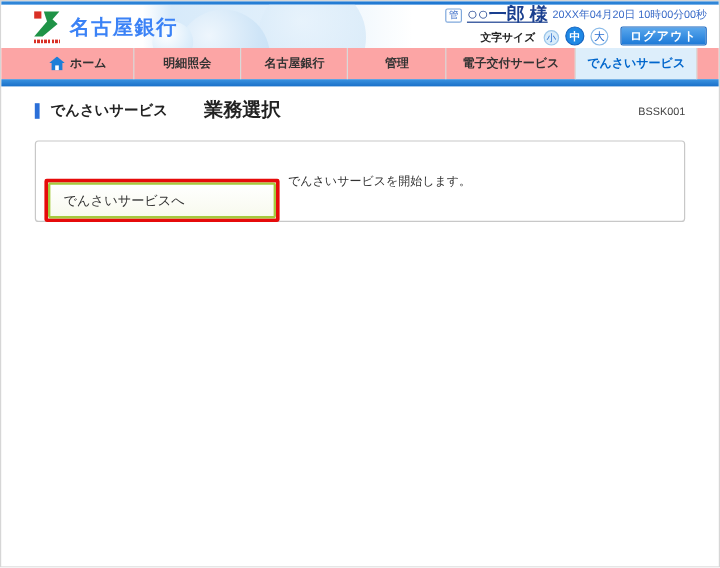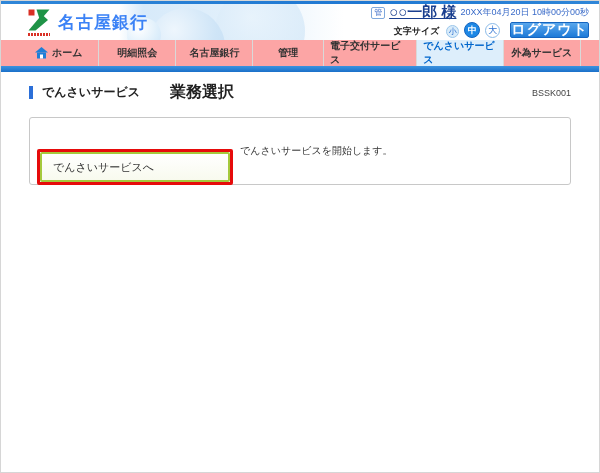--- a/index.html
+++ b/index.html
@@ -75,21 +75,21 @@
   }
   .size-btn.small { width: 13px; height: 13px; font-size: 8px; background: #d9ecfa; border: 1px solid #9cc6ea; color: #2b6fd0; }
   .size-btn.medium { width: 16px; height: 16px; font-size: 9px; background: #1e88e5; border: 1px solid #1565c0; color: #fff; font-weight: bold; }
   .size-btn.large { width: 15px; height: 15px; font-size: 9px; background: #ffffff; border: 1px solid #8abae8; color: #2b6fd0; }
   .logout-btn {
     margin-left: 5px;
     min-width: 72px; height: 16px;
     display: inline-flex; align-items: center; justify-content: center;
     background: linear-gradient(#5aa7ec, #1d7ad8);
     border: 1px solid #1565c0; border-radius: 2px;
-    color: #fff; font-size: 14px; font-weight: bold; letter-spacing: 1px;
+    color: #fff; font-size: 10px; font-weight: bold; letter-spacing: 1px;
     cursor: pointer;
   }
   
   .nav {
     display: flex; align-items: stretch;
     height: 26px; background: #fca5a5;
     padding-left: 18px; padding-right: 18px;
   }
   .nav-item {
     display: flex; align-items: center; justify-content: center; gap: 4px;
@@ -194,23 +194,20 @@
     </div>
     <div class="nav-item" style="flex:0.9">
       <span>管理</span>
     </div>
     <div class="nav-item" style="flex:1.25">
       <span>電子交付サービス</span>
     </div>
     <div class="nav-item active" style="flex:1.15">
       <span>でんさいサービス</span>
     </div>
-    <div class="nav-item" style="flex:1">
-      <span>外為サービス</span>
-    </div>
   </div>
   <div class="navbar-bar"></div>
 
   <div class="title-row">
     <span class="title-marker"></span>
     <span class="page-title">でんさいサービス</span>
     <span class="page-subtitle">業務選択</span>
     <span class="screen-id">BSSK001</span>
   </div>
 

